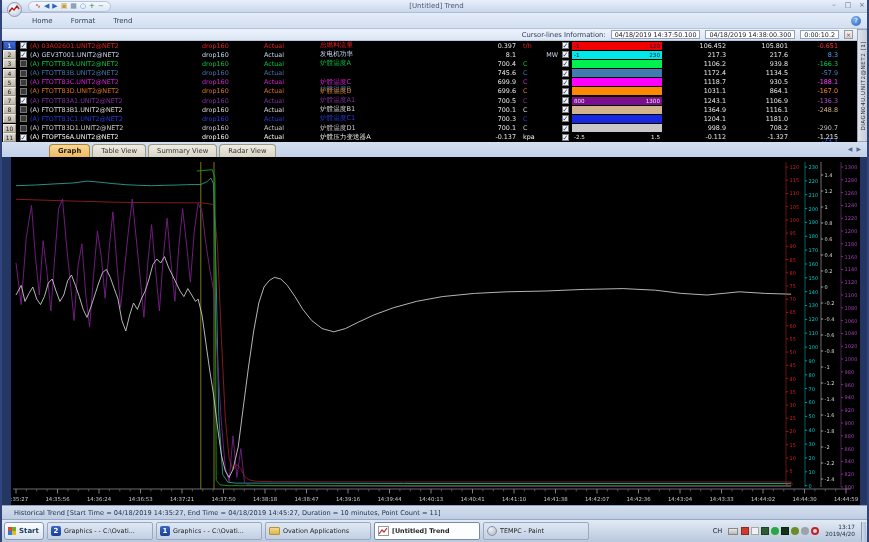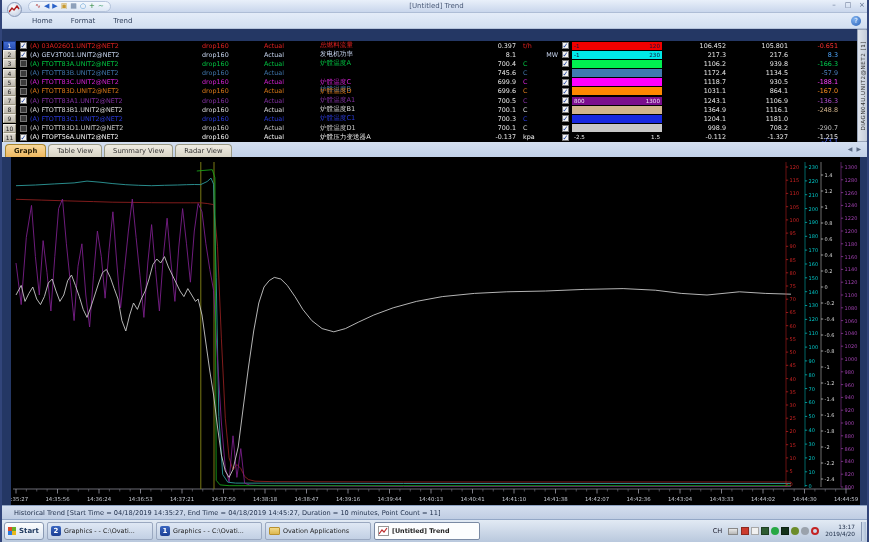--- a/index.html
+++ b/index.html
@@ -58,21 +58,21 @@
   .c-dv{width:50px;text-align:right;font-size:6.4px;}
   
   .sidetab{left:855px;top:29px;width:12px;height:113px;background:linear-gradient(90deg,#dfe4ec,#c2cad8);
            border:1px solid #9aa6ba;border-radius:0 3px 3px 0;display:flex;align-items:center;justify-content:center;}
   .sidetab span{writing-mode:vertical-rl;transform:rotate(180deg);font-size:5.6px;color:#333;letter-spacing:.5px;}
   
   .tabsrow{left:0;top:142px;width:869px;height:15px;background:linear-gradient(#d4dff0,#c2d1e8);
            display:flex;align-items:flex-end;padding-left:3px;gap:2px;}
   .vtab{height:13px;padding:0 8px;font-size:6.8px;display:flex;align-items:center;border:1px solid #9a9a86;
         border-bottom:none;border-radius:4px 4px 0 0;background:linear-gradient(#efece2,#d8d4c6);color:#333;}
-  .vtab.active{background:linear-gradient(#f8d89a,#eeb860);border-color:#a8862e;font-weight:bold;color:#201800;}
+  .vtab.active{background:linear-gradient(#f8d89a,#eeb860);border-color:#a8862e;font-weight:bold;color:#201800;margin-left:44px;}
   .tabnav{position:absolute;right:6px;top:145px;display:flex;gap:4px;font-size:6px;color:#5a6a84;}
   
   .chart{left:9px;top:157px;width:849px;height:348px;background:#000;}
   .chart svg{display:block;}
   
   .statusbar{left:0;top:505px;width:869px;height:14px;background:linear-gradient(#d4deee,#bfcde3);
              border-top:1px solid #8ea2c2;display:flex;align-items:center;padding-left:12px;
              font-size:6.6px;color:#1c2c48;}
   
   .taskbar{left:0;top:519px;width:869px;height:23px;background:linear-gradient(#e2eaf4,#b9c8dd);
@@ -132,20 +132,27 @@
       <span style="color: rgb(32, 144, 80);">~</span>
     </div>
 
   <div class="abs menubar">
     <span class="mi">Home</span>
     <span class="mi">Format</span>
     <span class="mi">Trend</span>
   </div>
   <div class="helpbtn">?</div>
 
+  <div class="abs cursorbar">
+    <span>Cursor-lines Information:</span>
+    <span class="cfield">04/18/2019 14:37:50.100</span>
+    <span class="cfield">04/18/2019 14:38:00.300</span>
+    <span class="cfield">0:00:10.2</span>
+    <span class="cclose">×</span>
+  </div>
 
   <div class="abs sigtable">
       <div class="trow sel">
         <div class="c-num">1</div>
         <div class="c-cb">
           <div class="cbx on">✓</div>
         </div>
         <div class="c-name" style="color: rgb(224, 32, 32);">(A) 03A02601.UNIT2@NET2</div>
         <div class="c-drop" style="color: rgb(224, 32, 32);">drop160</div>
         <div class="c-act" style="color: rgb(224, 32, 32);">Actual</div>
@@ -745,20 +752,24 @@
           <span>Ovation Applications</span>
         </div>
         <div class="tbtn active">
           <div class="tb-trend">
             <svg width="9" height="9" viewBox="0 0 9 9">
               <polyline points="0,7 3,3 5,5 8,1" fill="none" stroke="#c03030" stroke-width="1.2"></polyline>
             </svg>
           </div>
           <span>[Untitled] Trend</span>
         </div>
+        <div class="tbtn">
+          <div class="tb-paint"></div>
+          <span>TEMPC - Paint</span>
+        </div>
       </div>
     <div class="tray">
       <span class="lang">CH</span>
       <span class="printer"></span>
       <span id="trayicons" style="display:flex;gap:2px;align-items:center;">
           <span class="ticon" style="background: rgb(204, 59, 46); border: 1px solid rgba(0, 0, 0, 0.3);"></span>
           <span class="ticon" style="background: rgb(240, 240, 240); border: 1px solid rgba(0, 0, 0, 0.3);"></span>
           <span class="ticon" style="background: rgb(46, 92, 50); border: 1px solid rgba(0, 0, 0, 0.3);"></span>
           <span class="ticon" style="background: rgb(39, 168, 68); border-radius: 50%;"></span>
           <span class="ticon" style="background: rgb(20, 50, 26); border: 1px solid rgba(0, 0, 0, 0.3);"></span>

